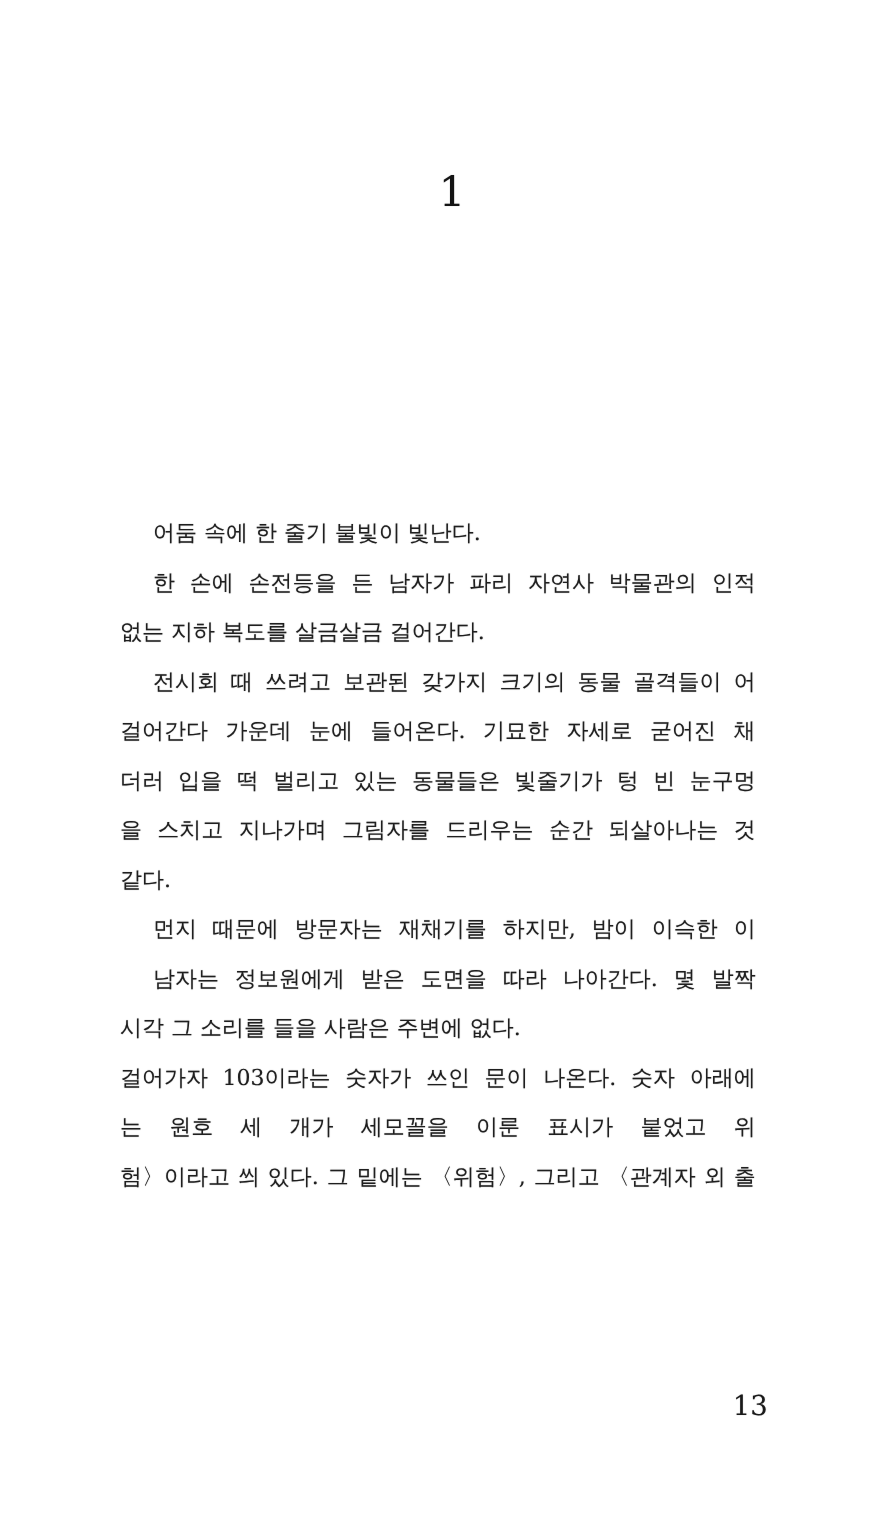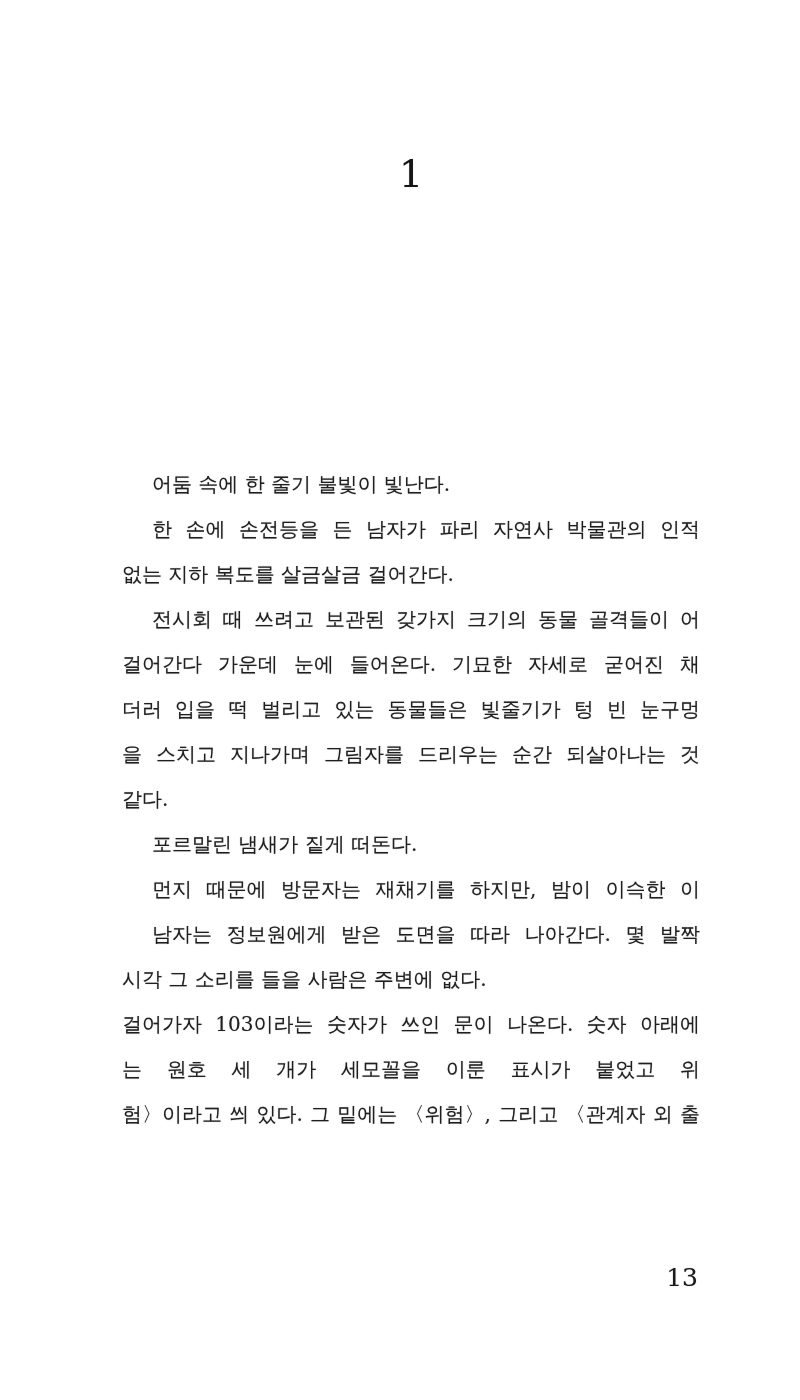--- a/index.html
+++ b/index.html
@@ -28,21 +28,21 @@
     text-align: center;
     font-size: 38px;
     line-height: 44px;
     font-weight: 500;
     color: #141414;
     text-shadow: 0 0 1px rgba(20,20,20,0.35);
   }
   .text-block {
     position: absolute;
     top: 462px;
-    left: 122px;
+    left: 109px;
     width: 578px;
   }
   .line {
     box-sizing: border-box;
     width: 578px;
     height: 45px;
     line-height: 45px;
     font-size: 20px;
     letter-spacing: 0px;
     white-space: nowrap;
@@ -126,21 +126,20 @@
         <span>을</span>
         <span>스치고</span>
         <span>지나가며</span>
         <span>그림자를</span>
         <span>드리우는</span>
         <span>순간</span>
         <span>되살아나는</span>
         <span>것</span>
       </div>
       <div class="line">같다.</div>
-      <div class="line indent">포르말린 냄새가 짙게 떠돈다.</div>
       <div class="line indent justify">
         <span>먼지</span>
         <span>때문에</span>
         <span>방문자는</span>
         <span>재채기를</span>
         <span>하지만,</span>
         <span>밤이</span>
         <span>이슥한</span>
         <span>이</span>
       </div>

